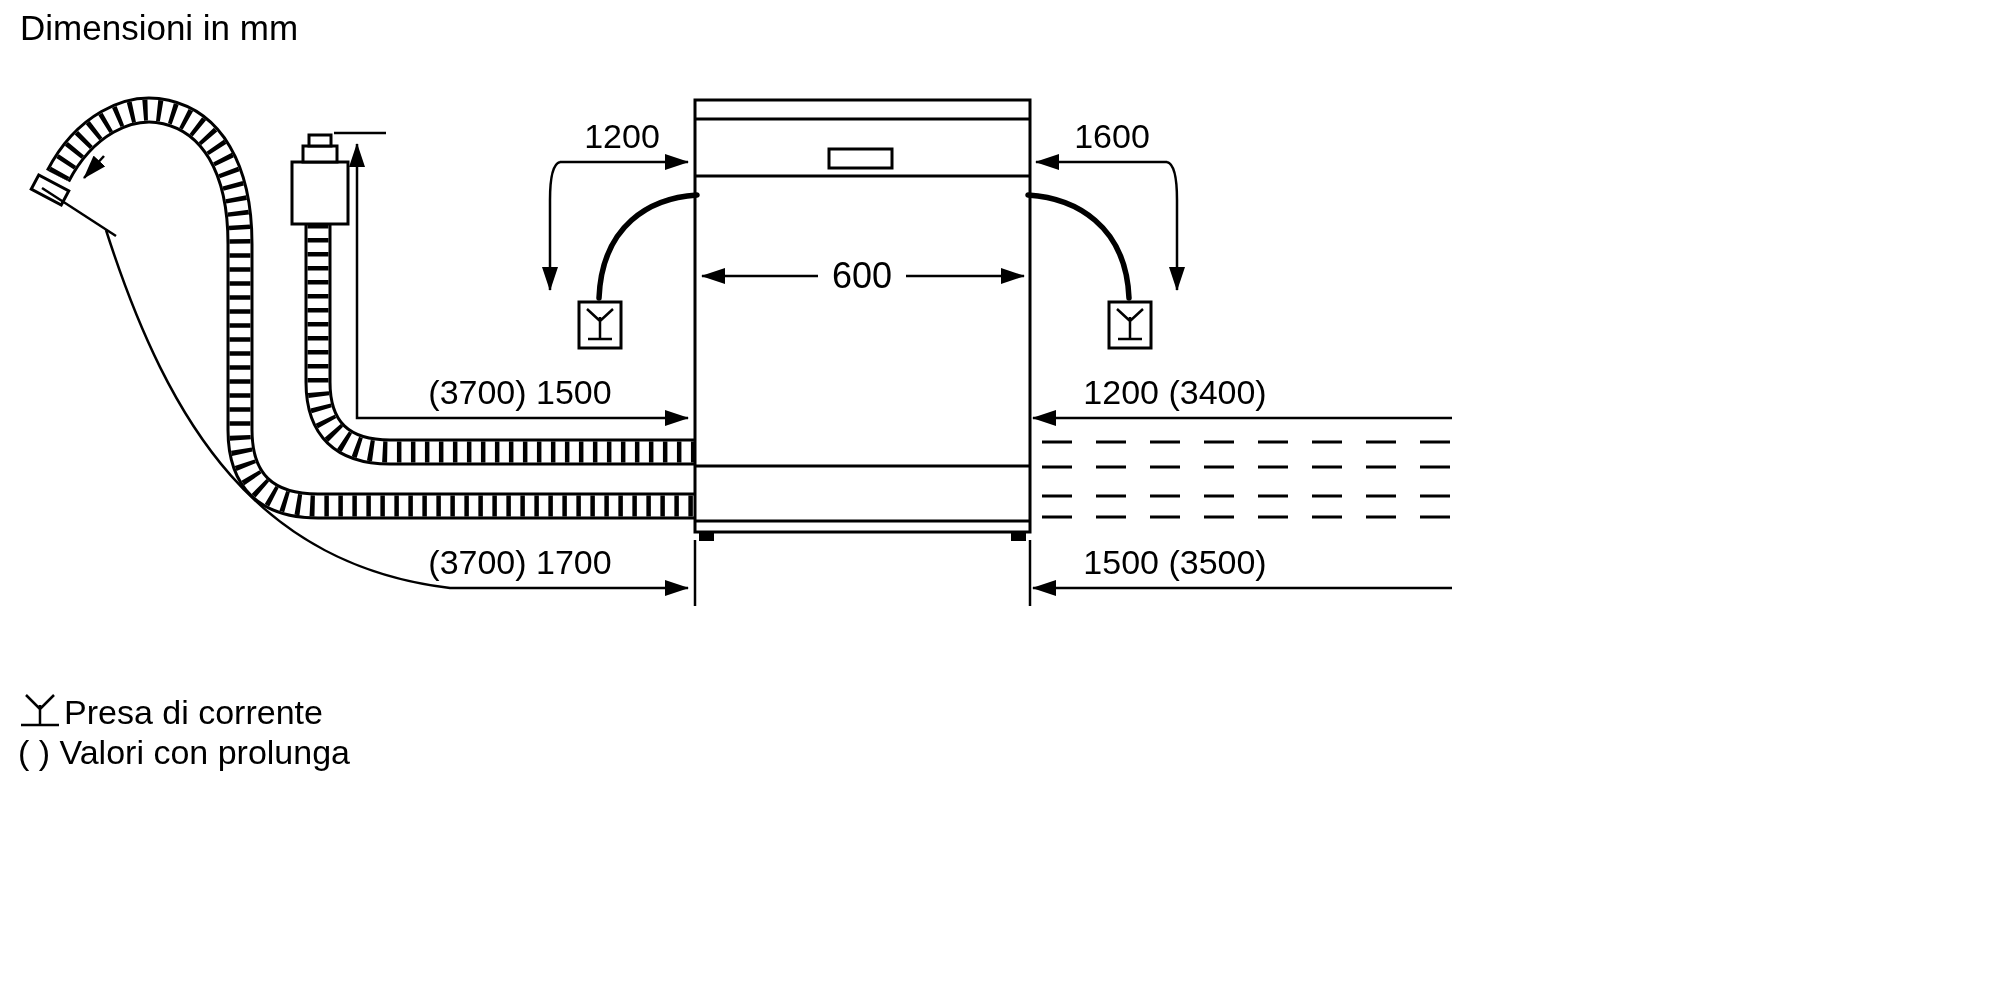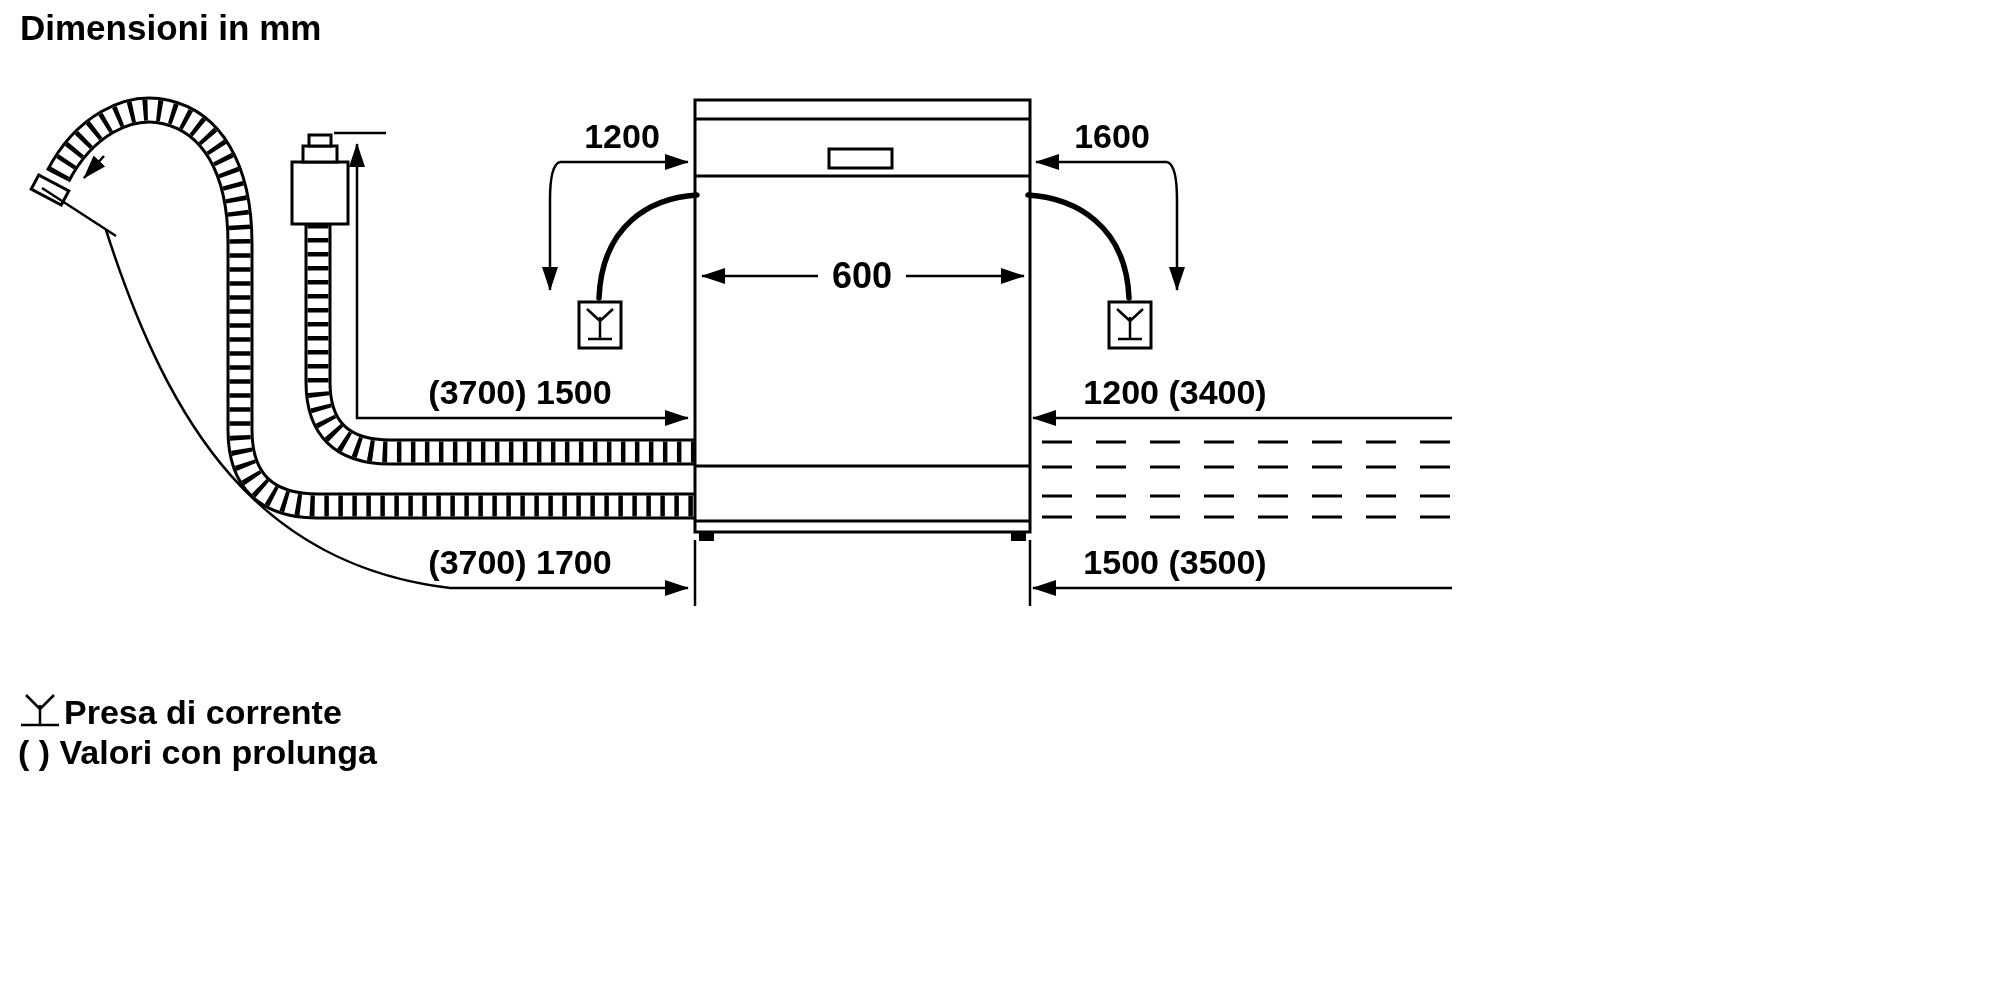--- a/index.html
+++ b/index.html
@@ -1,16 +1,16 @@
 <!DOCTYPE html>
 <html><head>
 <meta charset="utf-8">
 <style>
   html,body{margin:0;padding:0;background:#ffffff;}
-  .stage{width:2000px;height:1000px;position:relative;background:#ffffff;overflow:hidden;font-weight:bold;}
+  .stage{width:2000px;height:1000px;position:relative;background:#ffffff;overflow:hidden;}
   svg{display:block;}
   text{font-family:"Liberation Sans", sans-serif;fill:#000000;}
   .title{font-size:35px;}
   .lbl{font-size:34px;}
   .lbl-big{font-size:36px;}
   .thin{stroke:#000;stroke-width:2.5;fill:none;}
   .outline{stroke:#000;stroke-width:3;fill:#ffffff;}
   .line3{stroke:#000;stroke-width:3;fill:none;}
   .cord{stroke:#000;stroke-width:5.5;fill:none;stroke-linecap:round;}
   .hose-outer{stroke:#000;stroke-width:27;fill:none;stroke-linejoin:round;}

